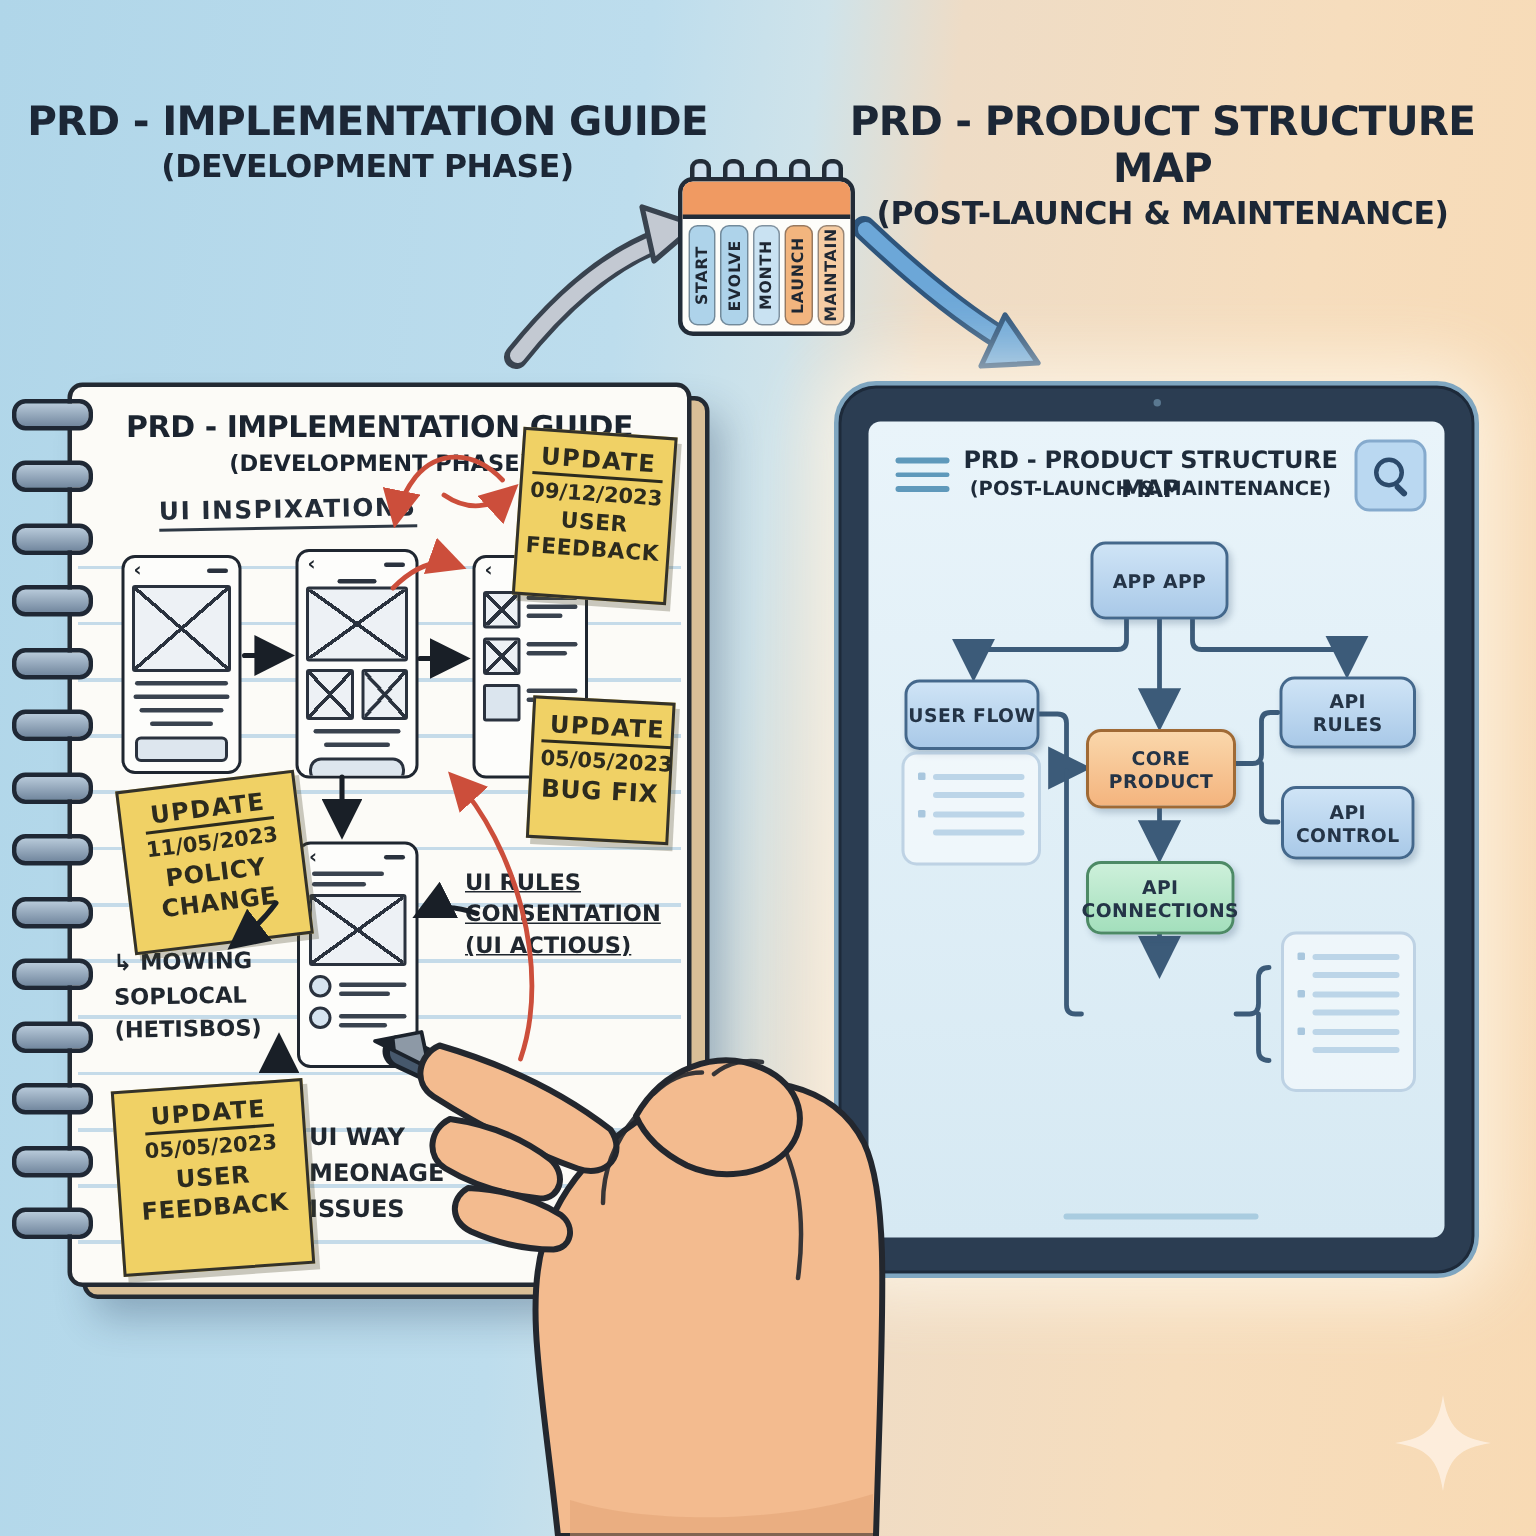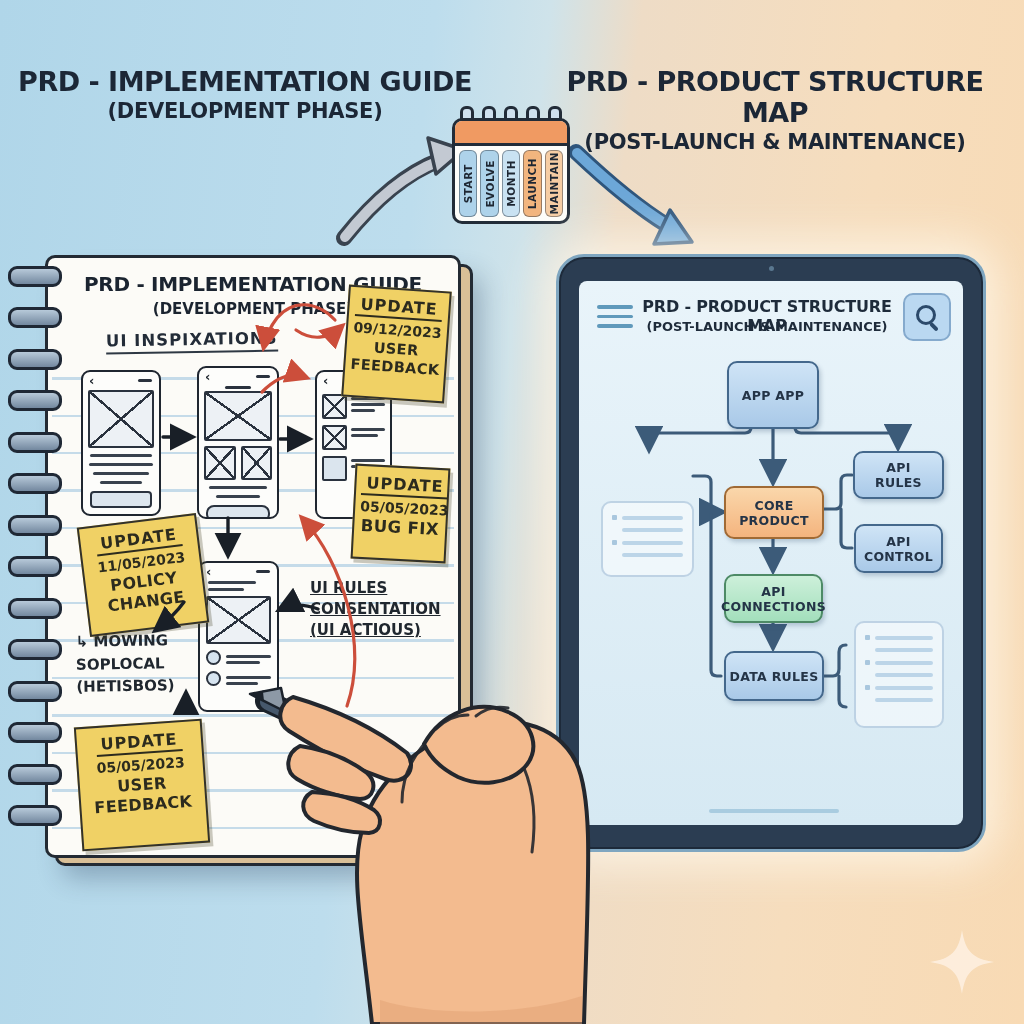--- a/index.html
+++ b/index.html
@@ -247,20 +247,23 @@
       </div>
     </div>
     <div class="hand-note" style="left: 150px; top: 424px; width: 81px; text-align: center; font-size: 12.5px; letter-spacing: 1.5px; white-space: pre-line;">AERAVE</div>
 
     <div class="hand-note" style="left: 262px; top: 320px; width: 145px; font-size: 15px; line-height: 1.4; white-space: pre-line; text-decoration: underline;">UI RULES
 CONSENTATION
 (UI ACTIOUS)</div>
     <div class="hand-note" style="left: 28px; top: 372px; font-size: 15px; line-height: 1.5; transform: rotate(-1deg); white-space: pre-line;">↳ MOWING
 SOPLOCAL
 (HETISBOS)</div>
+    <div class="hand-note" style="left: 158px; top: 488px; font-size: 16px; line-height: 1.5; white-space: pre-line;">UI WAY
+MEONAGE
+ISSUES</div>
 
     <div class="sticky" style="left:297px;top:30px;width:103px;height:112px;transform:rotate(4deg);">
       <span class="s-title">UPDATE</span>
       <div class="s-date">09/12/2023</div>
       <div class="s-body" style="white-space: pre-line;">USER
 FEEDBACK</div>
     </div>
     <div class="sticky" style="left:305px;top:208px;width:95px;height:95px;transform:rotate(3deg);">
       <span class="s-title">UPDATE</span>
       <div class="s-date">05/05/2023</div>
@@ -333,30 +336,30 @@
           <path d="M 245 228 L 256 228 Q 262 228 262 222 L 262 200 Q 262 194 268 194 L 273 194"></path>
           <path d="M 262 228 L 262 261 Q 262 267 268 267 L 273 267"></path>
           <path d="M 194 258 L 194 285" marker-end="url(#mt)"></path>
           <path d="M 194 342 L 194 362" marker-end="url(#mt)"></path>
           <path d="M 132 233 L 132 389 Q 132 395 138 395 L 142 395"></path>
           <path d="M 245 395 L 254 395 Q 260 395 260 388 L 260 371 Q 260 364 267 364"></path>
           <path d="M 260 395 L 260 419 Q 260 426 267 426"></path>
         </g>
       </svg>
 
-      <div class="node" style="left: 148px; top: 80px; width: 92px; height: 68px; white-space: pre-line;">APP APP</div>
+      <div class="node" style="left: 148px; top: 80px; width: 92px; height: 52px; white-space: pre-line;">APP APP</div>
+      <div class="node" style="left: 24px; top: 172px; width: 90px; height: 47px; white-space: pre-line;">USER FLOW</div>
       <div class="node orange" style="left: 145px; top: 205px; width: 100px; height: 53px; white-space: pre-line;">CORE
 PRODUCT</div>
       <div class="node" style="left: 274px; top: 170px; width: 91px; height: 48px; white-space: pre-line;">API
 RULES</div>
       <div class="node" style="left: 275px; top: 243px; width: 89px; height: 49px; white-space: pre-line;">API
 CONTROL</div>
       <div class="node green" style="left: 145px; top: 293px; width: 99px; height: 49px; white-space: pre-line;">API
 CONNECTIONS</div>
-      <div class="node" style="left: 145px; top: 370px; width: 100px; height: 50px; white-space: pre-line;">DATA RULES</div>
 
       <div class="ghost" style="left:22px;top:220px;width:93px;height:76px;">
         <div class="grow">
             <span class="gb"></span>
             <div class="gl"></div>
           </div>
         <div class="grow">
             <div class="gl ind"></div>
           </div>
         <div class="grow">

